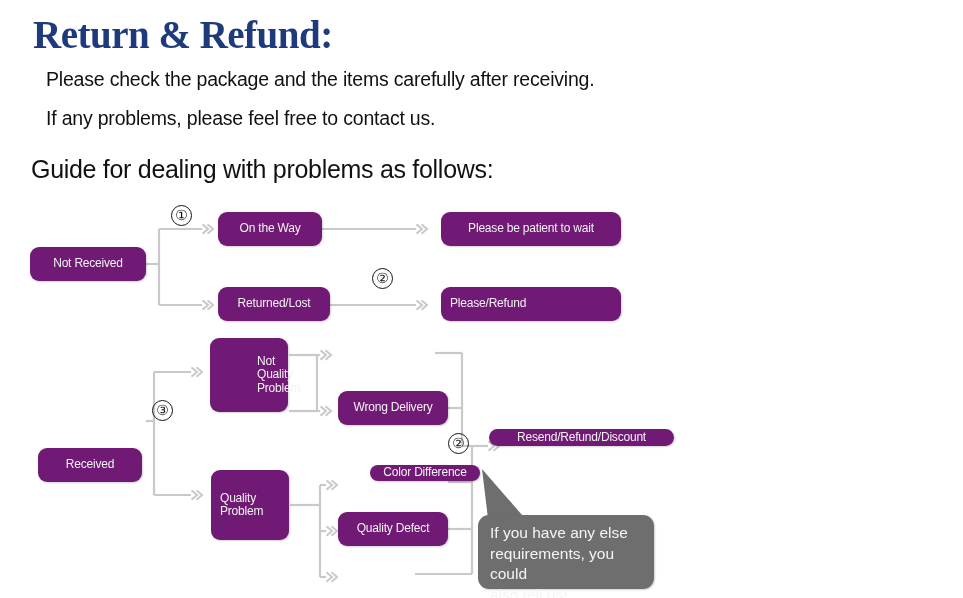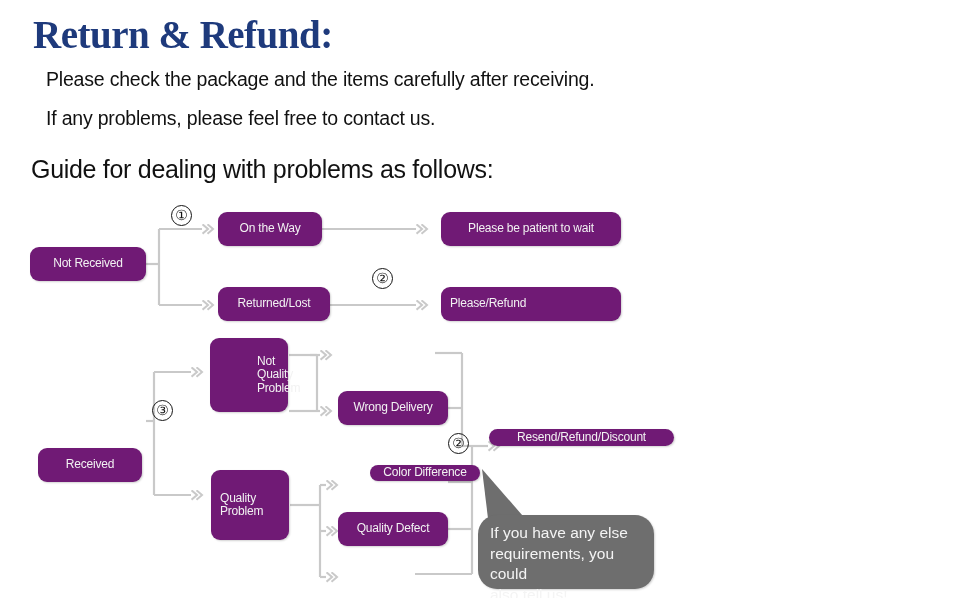--- a/index.html
+++ b/index.html
@@ -71,21 +71,21 @@
     display:flex;align-items:center;justify-content:center;
     background:transparent;
     font-family:"Liberation Serif", serif;
     box-sizing:border-box;
   }
 
   .bubble{
     position:absolute;
     background:#6e6e6e;
     color:#f4f4f4;
-    border-radius:19px;
+    border-radius:11px;
     font-size:15.5px;
     line-height:1.33;
     padding:8px 10px 9px 12px;
     box-sizing:border-box;
     white-space:pre-line;
     box-shadow:1px 1px 2px rgba(0,0,0,.18);
   }
   .bubble-tail{position:absolute;}
 </style>
 </head>

